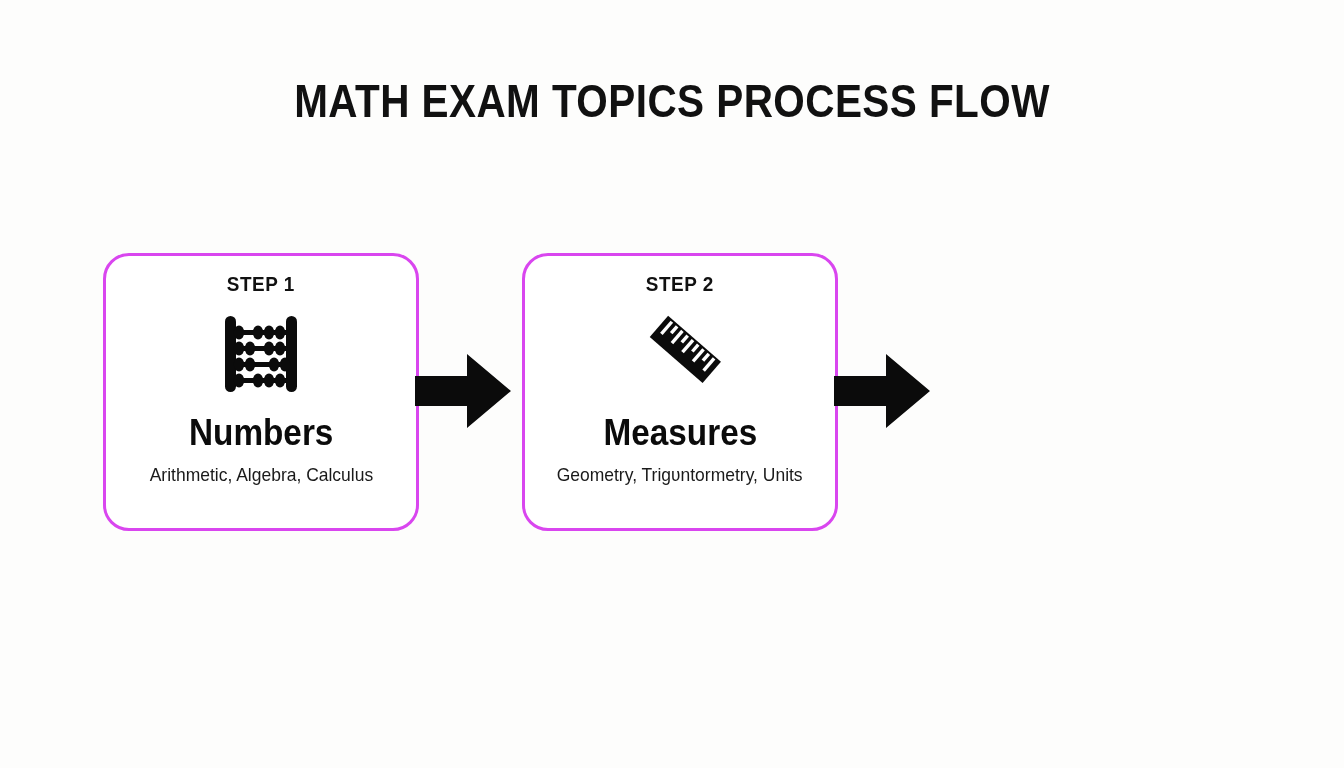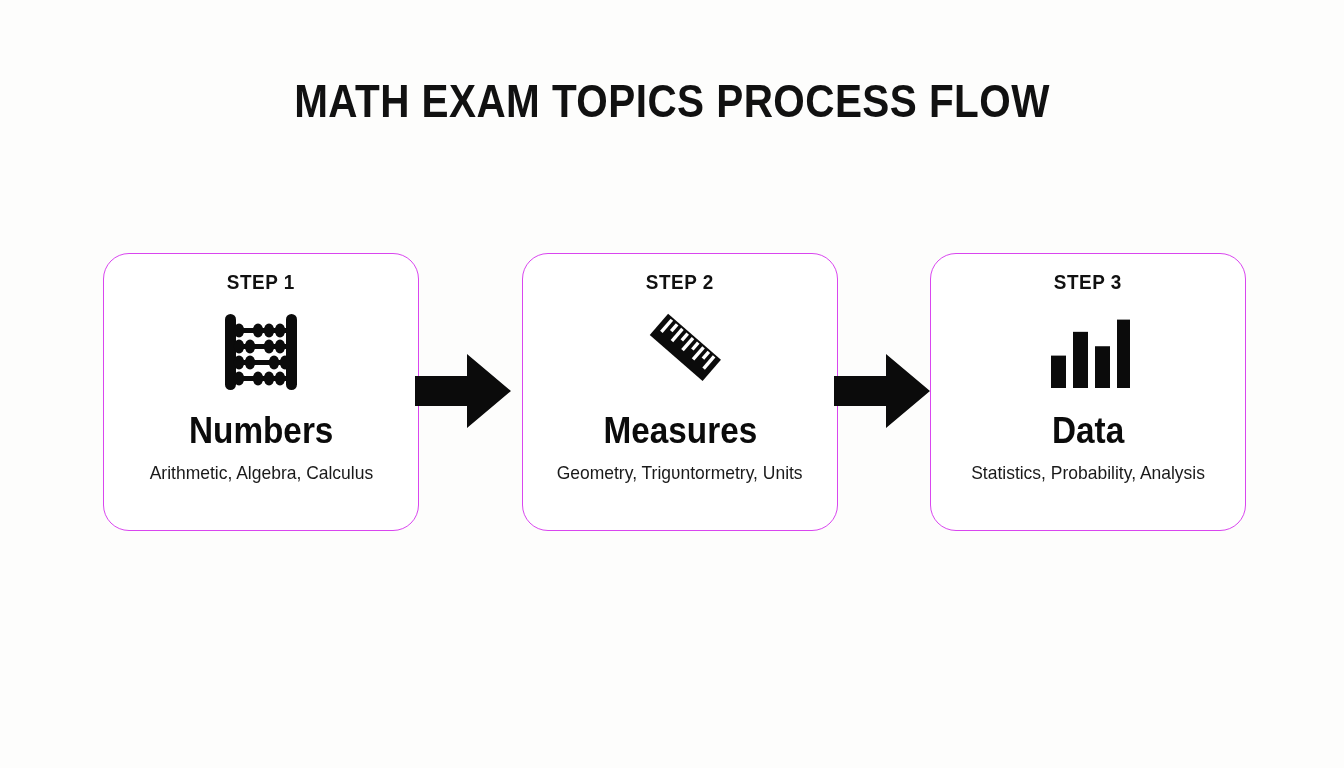--- a/index.html
+++ b/index.html
@@ -50,21 +50,21 @@
     width: 1344px;
     height: 280px;
   }
 
   .card {
     position: absolute;
     top: 0;
     width: 316px;
     height: 278px;
     box-sizing: border-box;
-    border: 1px solid #d946ef;
+    border: 3px solid #d946ef;
     border-radius: 26px;
     background: #ffffff;
     display: flex;
     flex-direction: column;
     align-items: center;
   }
   .card-1 { left: 103px; }
   .card-2 { left: 522px; align-items: center; }
   .card-3 { left: 930px; }
 
@@ -201,31 +201,15 @@
 
       <div class="card-sub">Geometry, Trigʋntormetry, Units</div>
     </div>
 
     <div class="arrow arrow-2">
       <svg width="96" height="74" viewBox="0 0 96 74" aria-hidden="true">
         <path d="M0 22 L52 22 L52 0 L96 37 L52 74 L52 52 L0 52 Z" fill="#0b0b0b"></path>
       </svg>
     </div>
 
-    <div class="card card-3">
-      <div class="step-label">STEP 3</div>
-
-      <div class="icon-wrap">
-        <svg id="bar-chart-svg" width="86" height="80" viewBox="0 0 86 80" aria-hidden="true">
-          <rect class="bar" x="6" y="43.6" width="15" height="32.4" fill="#0b0b0b"></rect>
-          <rect class="bar" x="28" y="19.839999999999996" width="15" height="56.160000000000004" fill="#0b0b0b"></rect>
-          <rect class="bar" x="50" y="34.24" width="15" height="41.76" fill="#0b0b0b"></rect>
-          <rect class="bar" x="72" y="7.6000000000000085" width="13" height="68.39999999999999" fill="#0b0b0b"></rect>
-        </svg>
-      </div>
-
-      <div class="card-heading">Data</div>
-
-      <div class="card-sub">Statistics, Probability, Analysis</div>
-    </div>
 
   </div>
 </div>
 
 </body></html>

